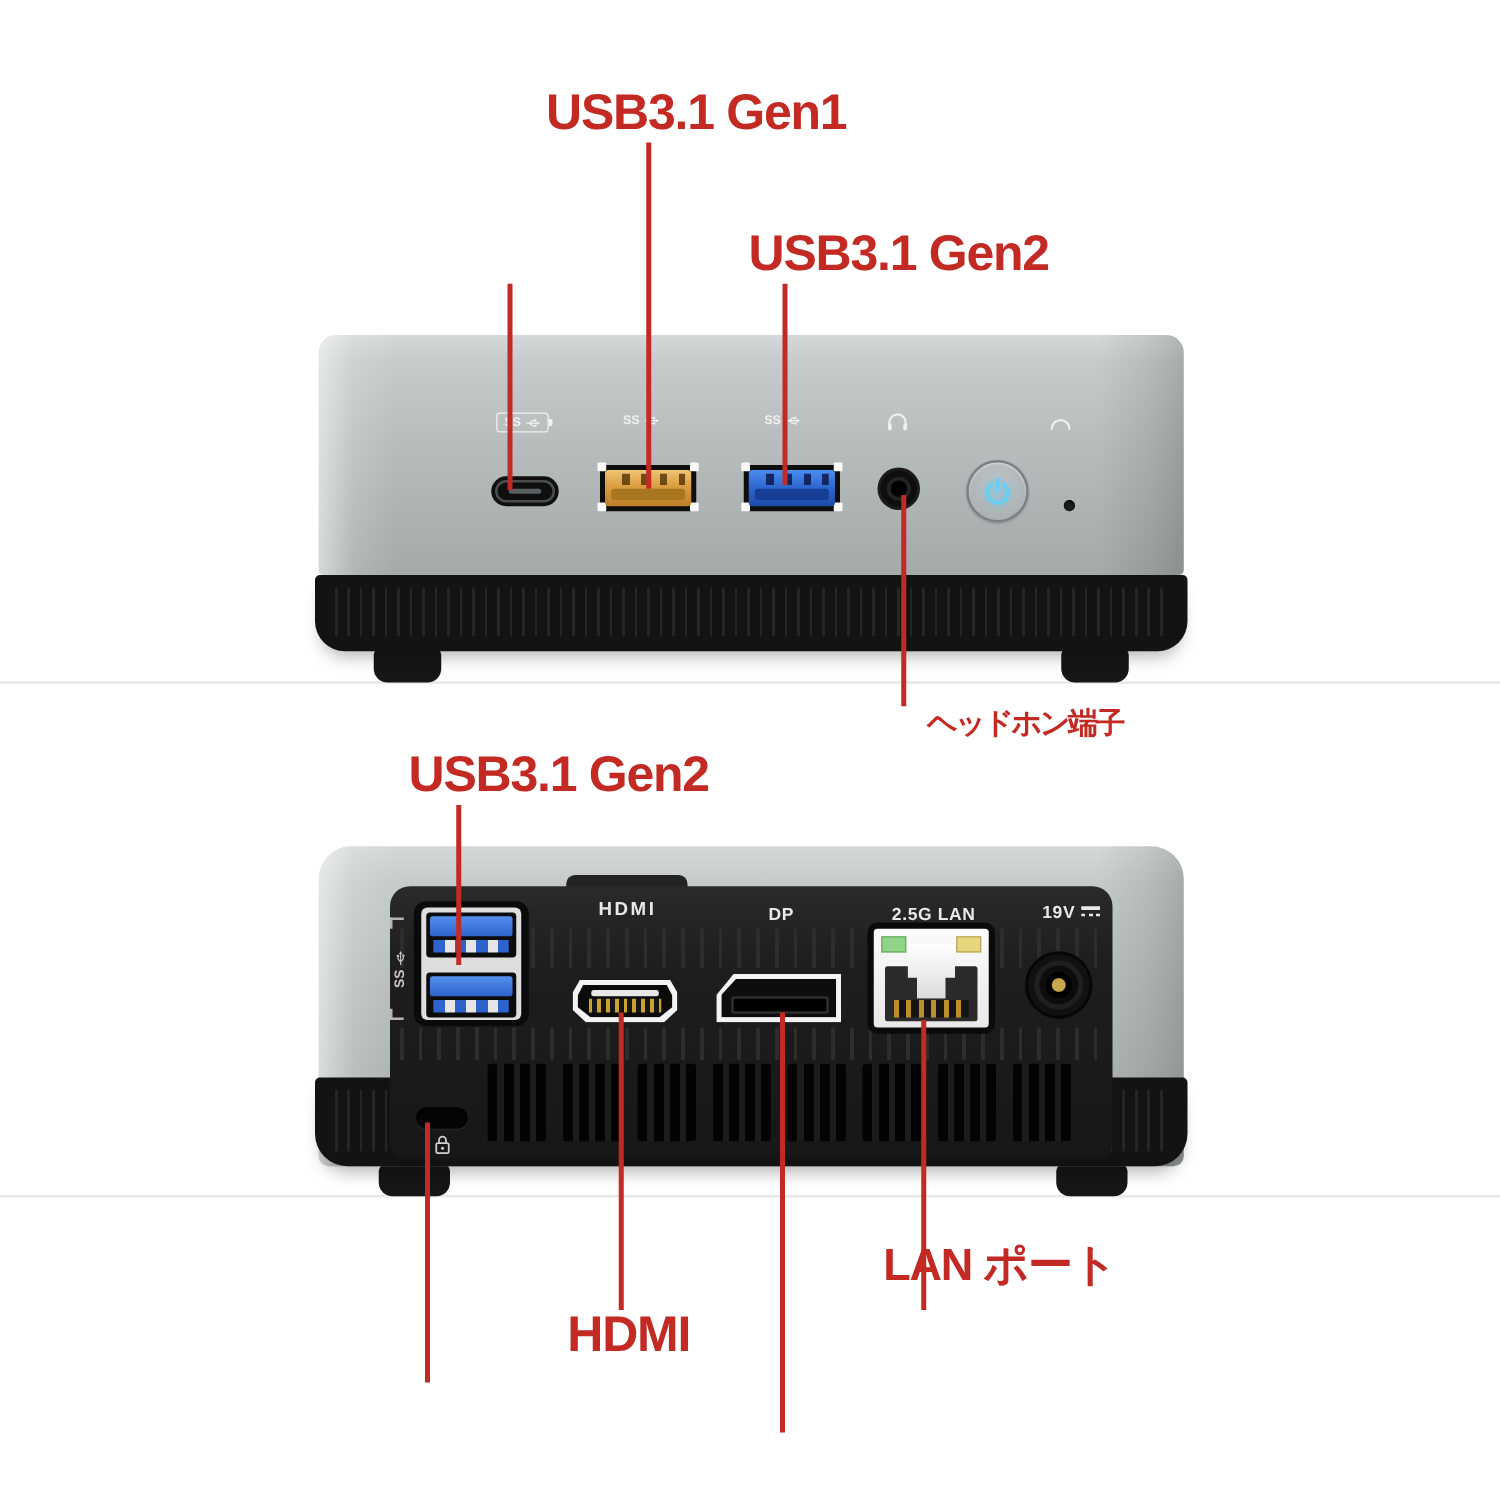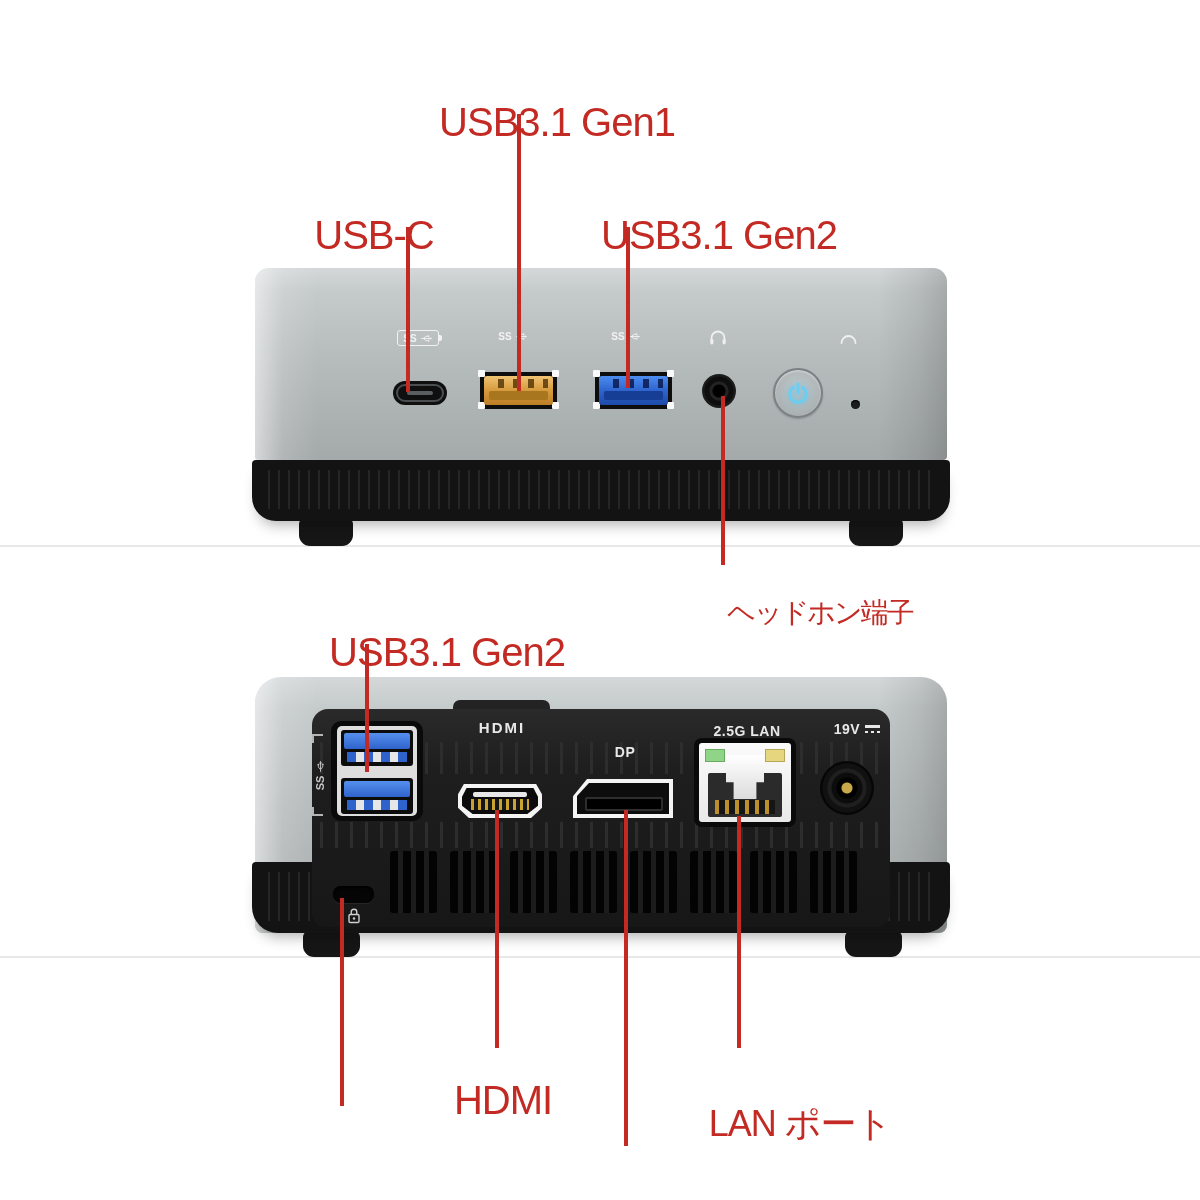--- a/index.html
+++ b/index.html
@@ -1,21 +1,21 @@
 <!DOCTYPE html>
 <html><head>
 <meta charset="utf-8">
 <style>
   html,body{margin:0;padding:0;background:#ffffff;}
   #stage{position:relative;width:1200px;height:1200px;background:#ffffff;overflow:hidden;
          font-family:"Liberation Sans","DejaVu Sans",sans-serif;}
   
-  .red-label{position:absolute;color:#c32a23;font-weight:400;font-size:40px;letter-spacing:-1px;
-             text-align:center;white-space:nowrap;z-index:40;margin-top:32px;}
-  .red-label.jp{font-size:28px;letter-spacing:-2px;}
+  .red-label{position:absolute;color:#c32a23;font-weight:700;font-size:40px;letter-spacing:-1px;
+             text-align:center;white-space:nowrap;z-index:40;}
+  .red-label.jp{font-size:24px;letter-spacing:-2px;}
   .red-label.mix{font-size:36px;letter-spacing:-1px;}
   .leader{position:absolute;width:4px;background:#c32a23;z-index:35;}
   .floor-line{position:absolute;left:0;width:1200px;height:2px;background:#e8e8e8;z-index:1;}
   
   .silver{position:absolute;z-index:2;
     background:linear-gradient(180deg,#d4d8d9 0%,#c5cacb 12%,#b7bcbd 45%,#abb0b1 80%,#a4a9aa 100%);}
   .silver::after{content:"";position:absolute;inset:0;border-radius:inherit;
     background:linear-gradient(90deg,rgba(255,255,255,.55) 0,rgba(255,255,255,.15) 4%,rgba(255,255,255,0) 9%,rgba(255,255,255,0) 90%,rgba(0,0,0,.08) 96%,rgba(0,0,0,.16) 100%);}
   #front-body{left:255px;top:268px;width:692px;height:192px;border-radius:14px 14px 4px 4px;}
   #back-body{left:255px;top:677px;width:692px;height:256px;border-radius:26px 26px 8px 8px;}
@@ -60,21 +60,21 @@
   
   #panel-bump{position:absolute;left:453px;top:700px;width:97px;height:14px;background:#232323;border-radius:7px 7px 0 0;z-index:4;}
   #back-panel{position:absolute;left:312px;top:709px;width:578px;height:218px;border-radius:16px 16px 14px 14px;z-index:5;
     background:linear-gradient(180deg,#2a2a2a 0%,#1e1e1e 28%,#171717 100%);}
   .rib-strip{position:absolute;z-index:6;
     background:repeating-linear-gradient(90deg,#2d2d2d 0 3px,rgba(0,0,0,0) 3px 15px);}
   #rib1{left:320px;top:742px;width:564px;height:32px;}
   #rib2{left:320px;top:822px;width:564px;height:26px;}
   .print{position:absolute;color:#e8e8e8;font-weight:700;font-size:14px;text-align:center;z-index:8;letter-spacing:.5px;white-space:nowrap;}
   #print-hdmi{left:452px;top:719px;width:100px;font-size:15px;letter-spacing:2px;}
-  #print-dp{left:575px;top:744px;width:100px;}
+  #print-dp{left:575px;top:723px;width:100px;}
   #print-lan{left:692px;top:723px;width:110px;}
   #print-19v{left:818px;top:721px;width:78px;display:flex;align-items:center;justify-content:center;gap:5px;}
   .dc-sym{display:inline-block;}
   .dc-sym .t{display:block;width:15px;height:2.5px;background:#e8e8e8;}
   .dc-sym .b{display:block;width:15px;height:2.5px;margin-top:3px;
     background:repeating-linear-gradient(90deg,#e8e8e8 0 3px,rgba(0,0,0,0) 3px 6px);}
   #ss-rot{position:absolute;left:309px;top:739px;width:22px;height:72px;z-index:8;}
   #ss-rot .rot{position:absolute;left:50%;top:50%;width:72px;height:22px;transform:translate(-50%,-50%) rotate(-90deg);
     display:flex;align-items:center;justify-content:center;gap:3px;color:#c6c6c6;font-size:11px;font-weight:700;}
   #ss-rot::before{content:"";position:absolute;left:3px;top:-5px;width:9px;height:7px;border-top:2px solid #b5b5b5;border-left:2px solid #b5b5b5;}
@@ -189,21 +189,20 @@
       <path d="M7.6 6.2 a8.2 8.2 0 1 0 8.8 0" stroke="#69cef3" stroke-width="2.8" stroke-linecap="round" fill="none"></path>
     </svg>
   </div>
   <div id="pinhole"></div>
 
   <div class="leader" style="left:517px;top:114px;height:277px;"></div>
   <div class="leader" style="left:406px;top:227px;height:165px;"></div>
   <div class="leader" style="left:626px;top:227px;height:161px;"></div>
   <div class="leader" style="left:721px;top:396px;height:169px;"></div>
   <div class="red-label" style="left:407px;top:68px;width:300px;">USB3.1 Gen1</div>
-  <div class="red-label" style="left:274px;top:181px;width:200px;">USB-C</div>
   <div class="red-label" style="left:569px;top:181px;width:300px;">USB3.1 Gen2</div>
   <div class="red-label jp" style="left:650px;top:562px;width:340px;">ヘッドホン端子</div>
 
   <div class="floor-line" style="top:956px;"></div>
   <div class="foot" style="left:303px;top:931px;width:57px;height:26px;"></div>
   <div class="foot" style="left:845px;top:931px;width:57px;height:26px;"></div>
   <div id="back-body" class="silver"></div>
   <div id="back-base" class="base"></div>
   <div id="panel-bump"></div>
   <div id="back-panel"></div>
@@ -283,15 +282,15 @@
     </svg>
   </div>
 
   <div class="leader" style="left:365px;top:644px;height:128px;"></div>
   <div class="leader" style="left:340px;top:898px;height:208px;"></div>
   <div class="leader" style="left:495px;top:810px;height:238px;"></div>
   <div class="leader" style="left:624px;top:810px;height:336px;"></div>
   <div class="leader" style="left:737px;top:816px;height:232px;"></div>
   <div class="red-label" style="left:297px;top:598px;width:300px;">USB3.1 Gen2</div>
   <div class="red-label" style="left:403px;top:1046px;width:200px;">HDMI</div>
-  <div class="red-label mix" style="left:650px;top:1068px;width:300px;">LAN ポート</div>
+  <div class="red-label mix" style="left:650px;top:988px;width:300px;">LAN ポート</div>
 
 </div>
 
 </body></html>

